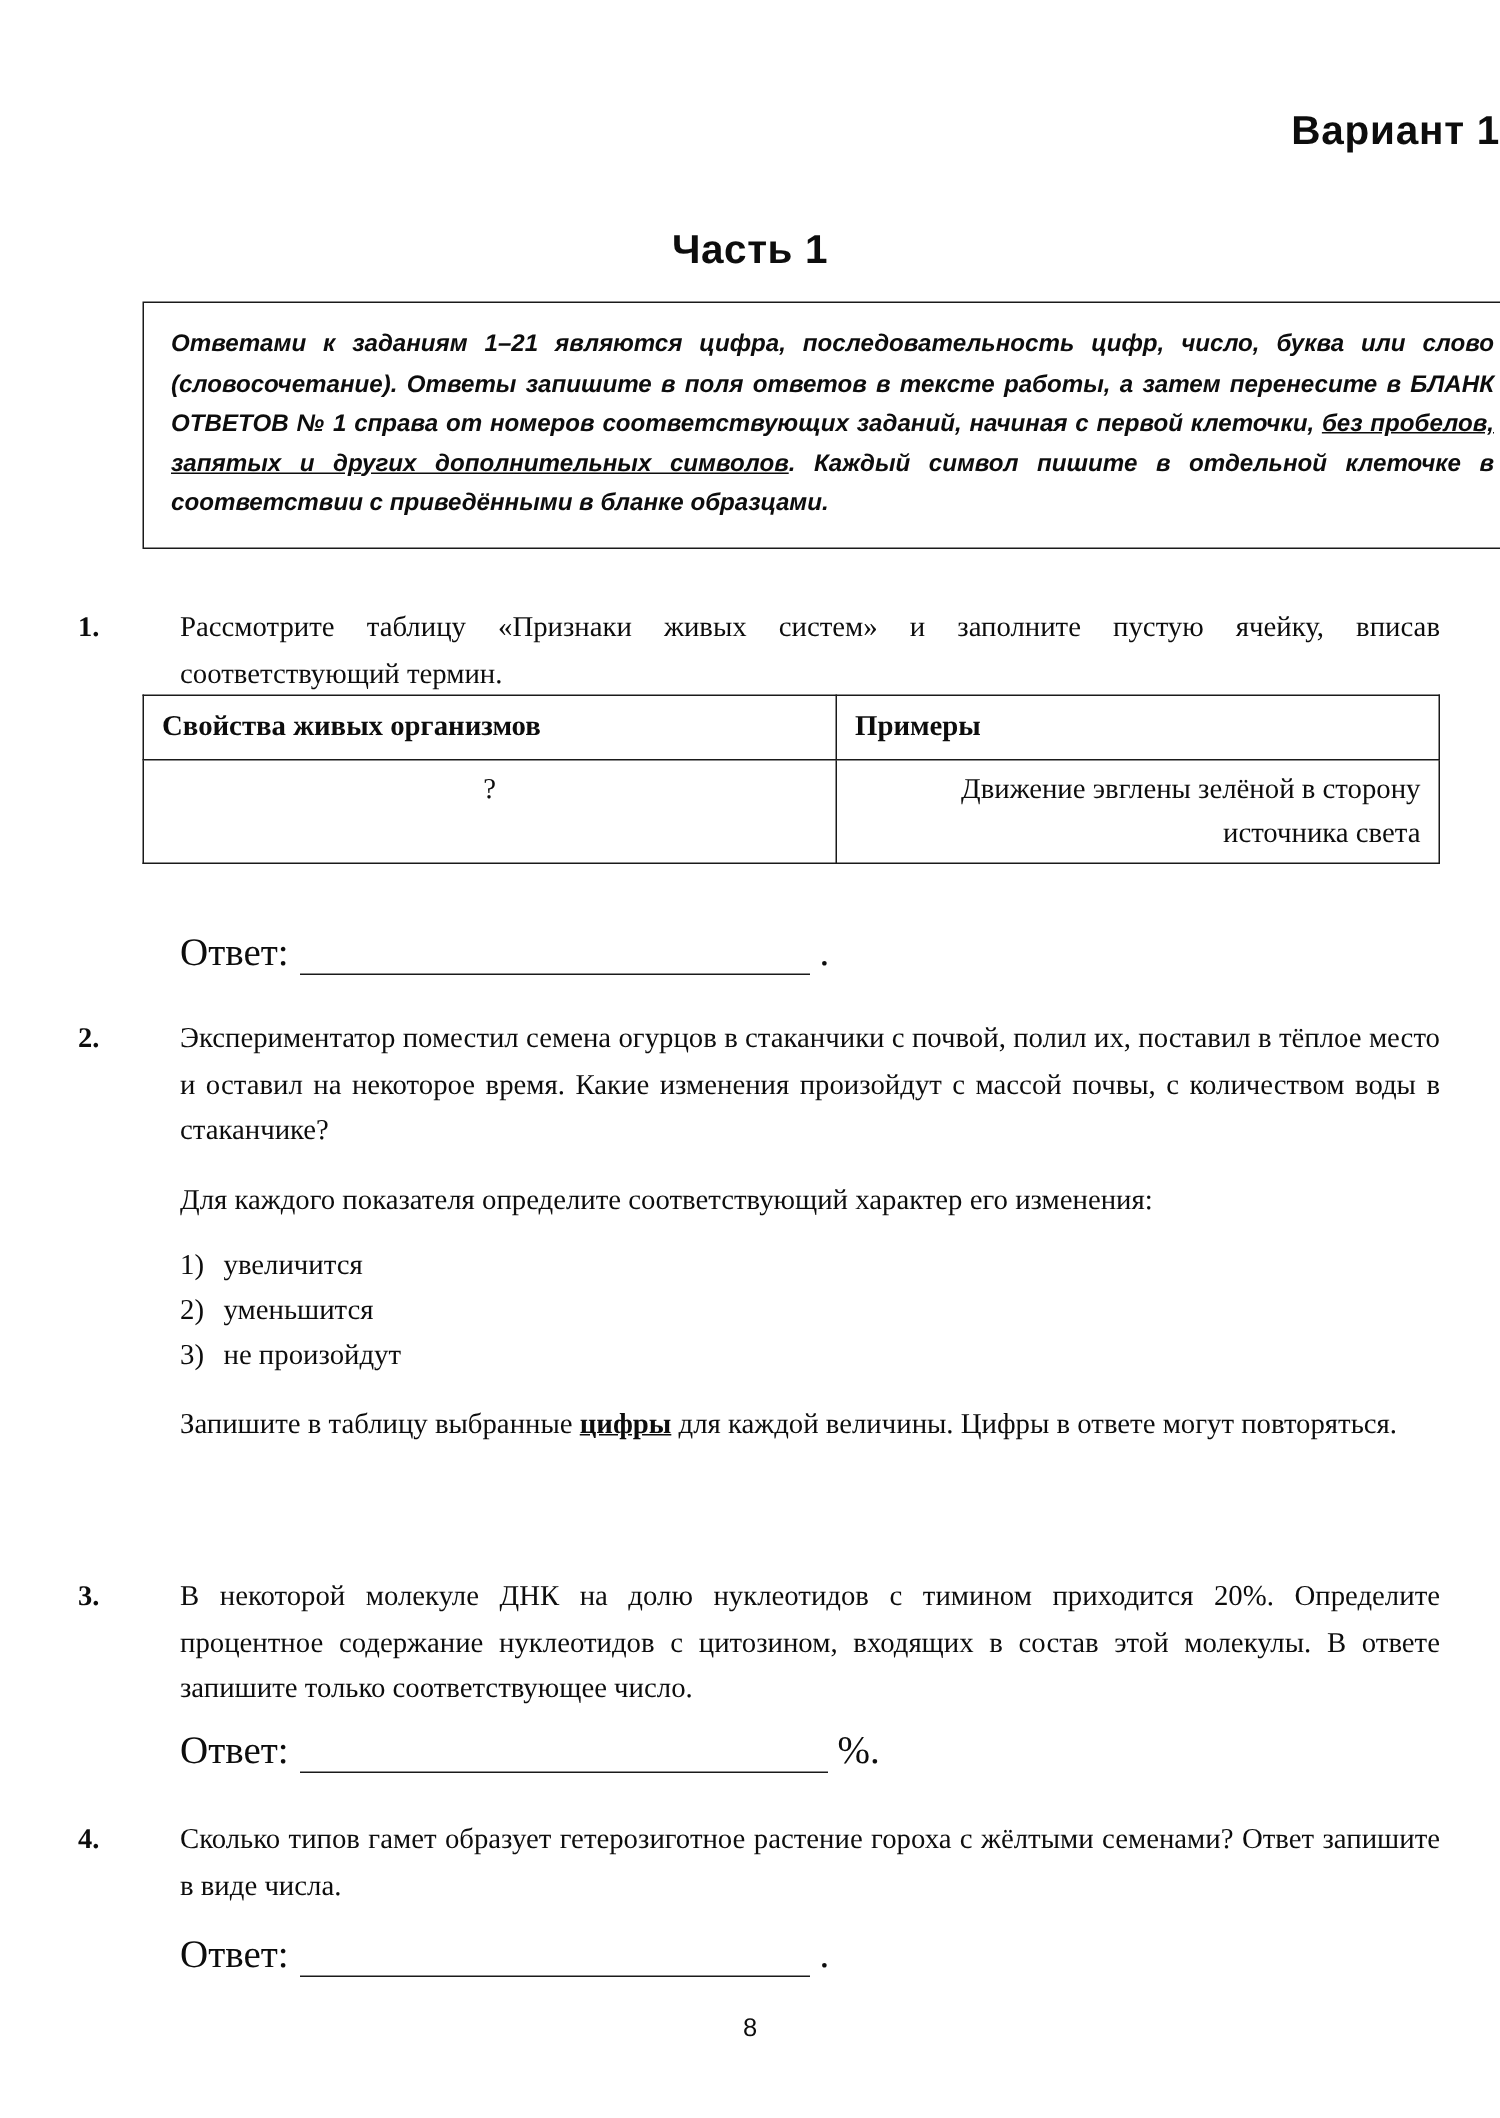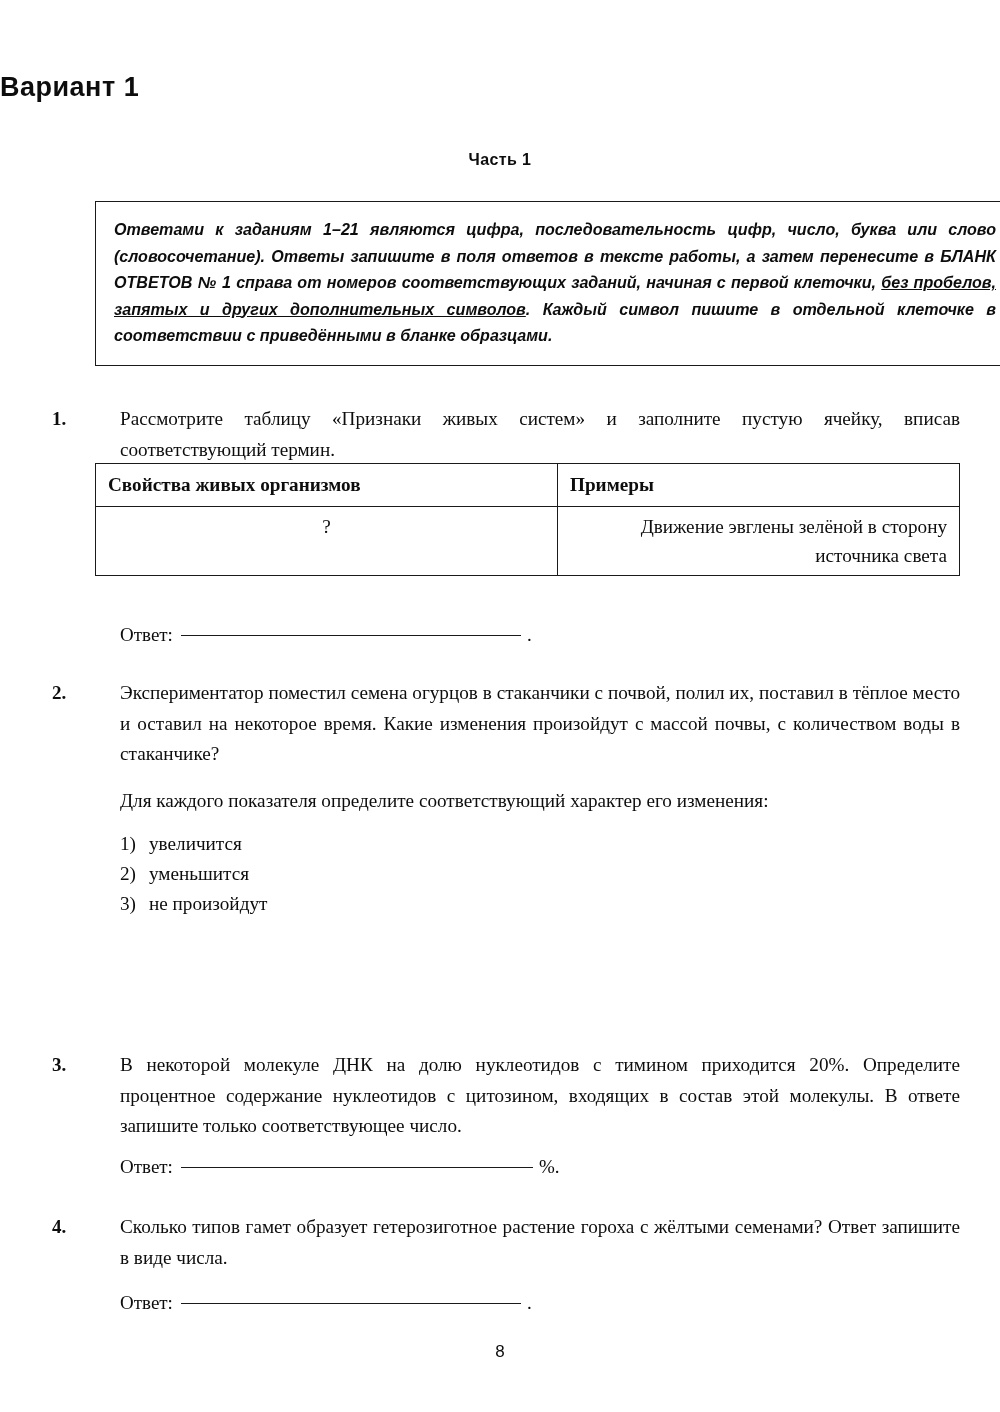--- a/index.html
+++ b/index.html
@@ -19,33 +19,33 @@
 
   .page {
     position: relative;
     width: 1000px;
     height: 1412px;
     box-sizing: border-box;
   }
 
   
   .doc-title {
-    text-align: left;
+    text-align: right;
     font-family: "Liberation Sans", "DejaVu Sans", sans-serif;
     font-weight: bold;
     font-size: 27px;
     letter-spacing: 0.5px;
     margin: 0;
     padding-top: 72px;
   }
   .part-title {
     text-align: center;
     font-family: "Liberation Sans", "DejaVu Sans", sans-serif;
     font-weight: bold;
-    font-size: 16px;
+    font-size: 27px;
     letter-spacing: 0.4px;
     margin: 0;
     padding-top: 48px;
   }
 
   
   .instruction-box {
     position: absolute;
     left: 95px;
     top: 201px;
@@ -146,22 +146,22 @@
 
   
   .table-1-wrap { position: absolute; left: 95px; top: 463px; }
   .table-2-wrap { position: absolute; left: 95px; top: 945px; }
   .table-2-wrap .tbl { margin-top: 0; }
   .table-1-wrap .tbl { margin-top: 0; }
 
   
   .answer-line {
     display: flex;
-    align-items: flex-start;
-    font-size: 19px;
+    align-items: flex-end;
+    font-size: 26px;
     line-height: 30px;
   }
   .answer-label { flex: none; }
   .answer-rule {
     display: inline-block;
     border-bottom: 1.5px solid #1a1a1a;
     height: 15px;
     margin: 0 6px 0 8px;
     flex: none;
   }
@@ -238,20 +238,21 @@
         </li>
         <li>
           <span class="opt-marker">2)</span>
           <span>уменьшится</span>
         </li>
         <li>
           <span class="opt-marker">3)</span>
           <span>не произойдут</span>
         </li>
       </ul>
+      <p class="q-para loose"><span>Запишите в таблицу выбранные </span><span class="bu">цифры</span><span> для каждой величины. Цифры в ответе могут повторяться.</span></p>
     </div>
   </div>
 
 
   <div class="q" style="top: 1050px;">
     <div class="q-num">3.</div>
     <div class="q-body">
       <p class="q-para">В некоторой молекуле ДНК на долю нуклеотидов с тимином приходится 20%. Определите процентное содержание нуклеотидов с цитозином, входящих в состав этой молекулы. В ответе запишите только соответствующее число.</p>
     </div>
   </div>

